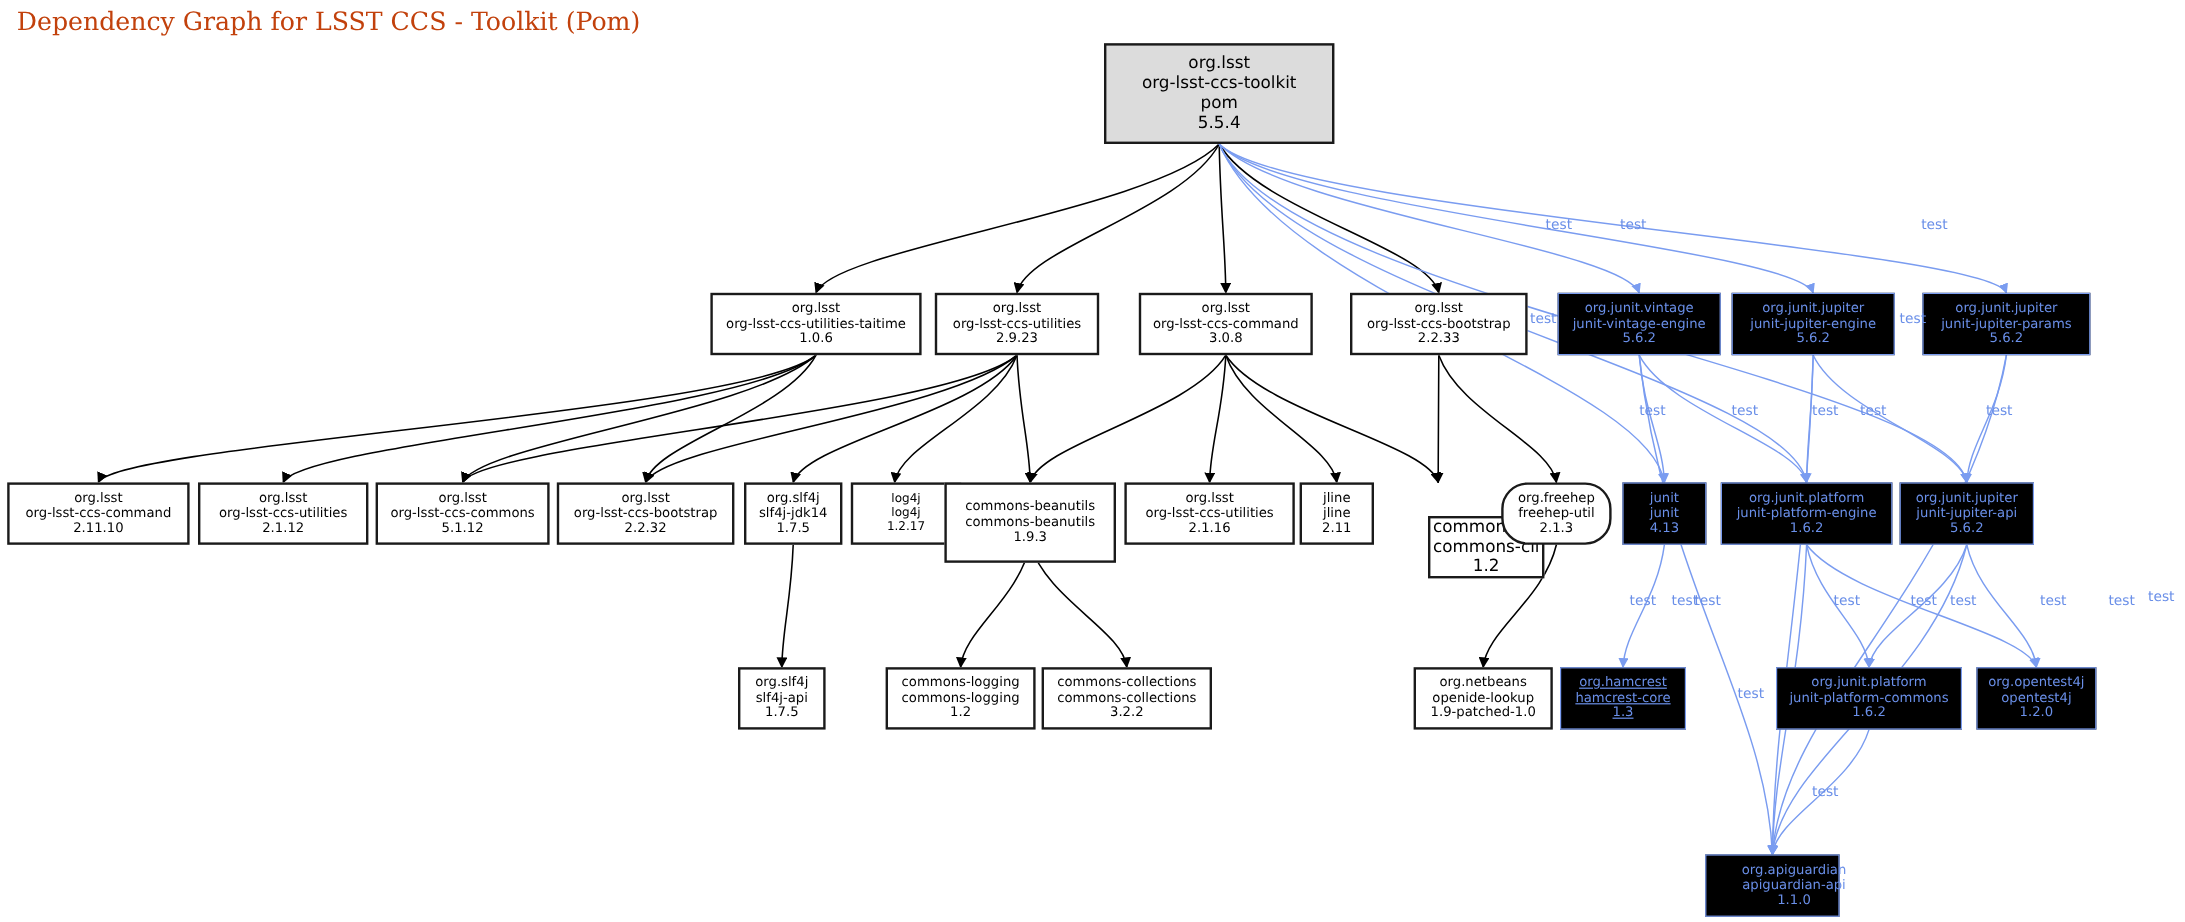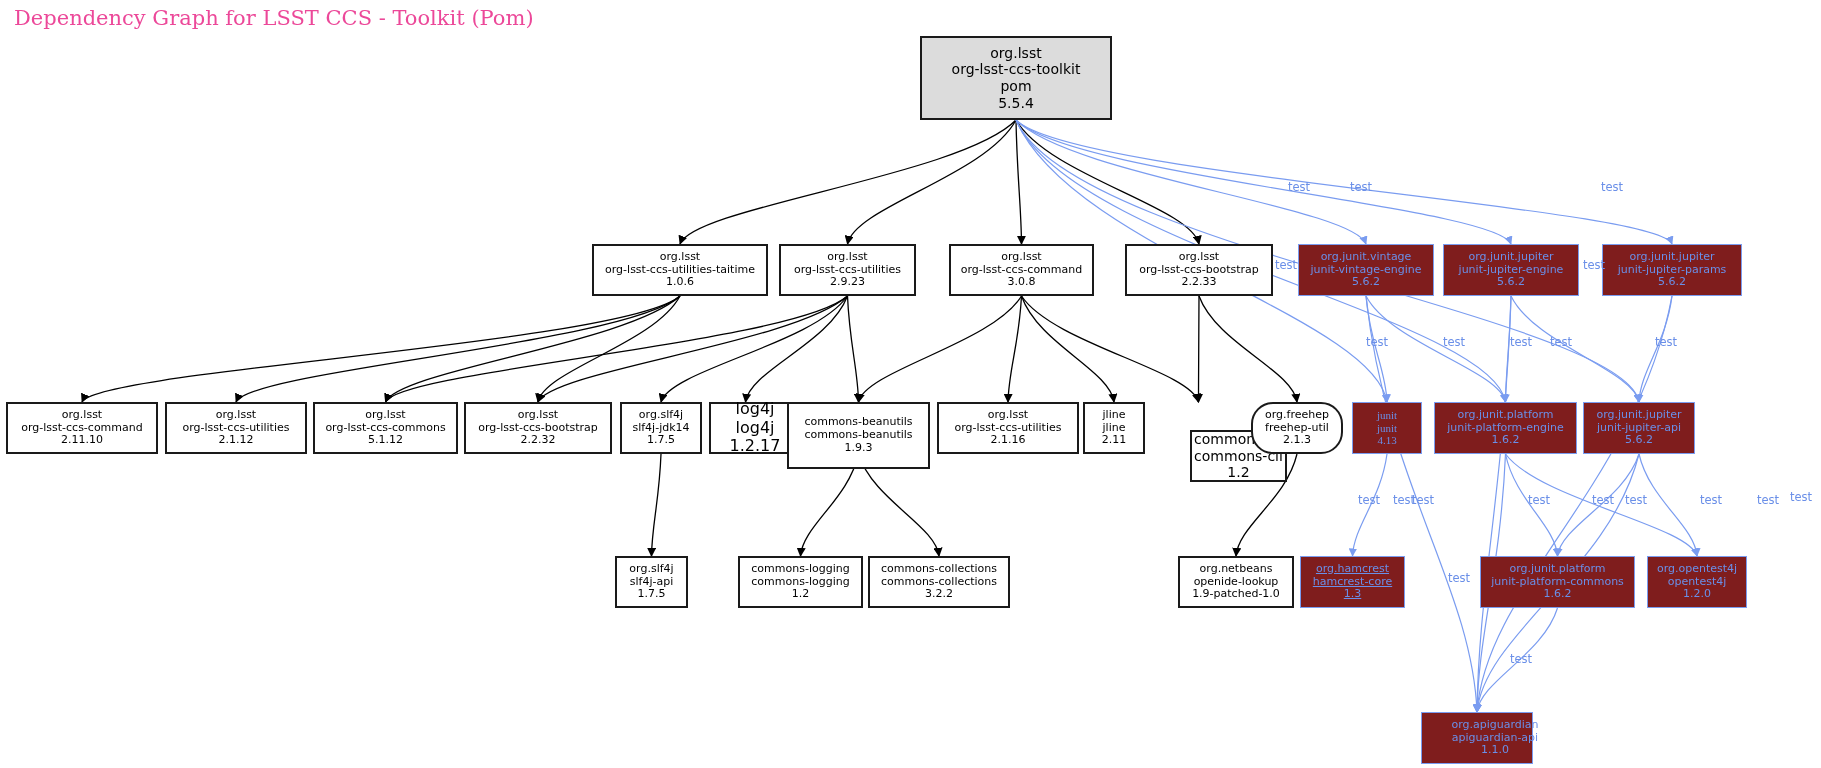--- a/index.html
+++ b/index.html
@@ -12,21 +12,21 @@
     height: 768px;
     overflow: hidden;
     font-family: "DejaVu Sans", sans-serif;
   }
   #page-title {
     position: absolute;
     left: 14px;
     top: 6px;
     font-family: "DejaVu Serif", "Liberation Serif", serif;
     font-size: 21px;
-    color: #ec4899;
+    color: #c2410c;
     white-space: nowrap;
   }
   #graph-canvas {
     position: absolute;
     left: 0;
     top: 0;
     width: 1821px;
     height: 768px;
   }
   .node-box {
@@ -45,21 +45,21 @@
     background: #ffffff;
     color: #000000;
   }
   .node-box.root {
     border: 2px solid #1a1a1a;
     background: #dcdcdc;
     color: #000000;
   }
   .node-box.test {
     border: 1.6px solid #7a9cf0;
-    background: #7f1d1d;
+    background: #000000;
     color: #6a8fe8;
   }
   .node-line { display: block; }
   .edge-label {
     position: absolute;
     font-family: "DejaVu Sans", sans-serif;
     font-size: 11.5px;
     color: #6a8fe8;
     white-space: nowrap;
   }
@@ -187,21 +187,21 @@
     <div class="node-box compile" style="left: 464px; top: 402px; width: 148px; height: 52px; font-size: 11px;">
       <span class="node-line">org.lsst</span>
       <span class="node-line">org-lsst-ccs-bootstrap</span>
       <span class="node-line">2.2.32</span>
     </div>
     <div class="node-box compile" style="left: 620px; top: 402px; width: 82px; height: 52px; font-size: 11px;">
       <span class="node-line">org.slf4j</span>
       <span class="node-line">slf4j-jdk14</span>
       <span class="node-line">1.7.5</span>
     </div>
-    <div class="node-box compile" style="left: 709px; top: 402px; width: 92px; height: 52px; font-size: 16px; text-align: center;">
+    <div class="node-box compile" style="left: 709px; top: 402px; width: 92px; height: 52px; font-size: 10px; text-align: center;">
       <span class="node-line">log4j</span>
       <span class="node-line">log4j</span>
       <span class="node-line">1.2.17</span>
     </div>
     <div class="node-box compile" style="left: 787px; top: 402px; width: 143px; height: 67px; font-size: 11px;">
       <span class="node-line">commons-beanutils</span>
       <span class="node-line">commons-beanutils</span>
       <span class="node-line">1.9.3</span>
     </div>
     <div class="node-box compile" style="left: 937px; top: 402px; width: 142px; height: 52px; font-size: 11px;">
@@ -217,21 +217,21 @@
     <div class="node-box compile" style="left: 1190px; top: 402px; width: 97px; height: 52px; font-size: 14px; margin-top: 28px;">
       <span class="node-line">commons-cli</span>
       <span class="node-line">commons-cli</span>
       <span class="node-line">1.2</span>
     </div>
     <div class="node-box compile" style="left: 1251px; top: 402px; width: 92px; height: 52px; font-size: 11px; border-radius: 22px;">
       <span class="node-line">org.freehep</span>
       <span class="node-line">freehep-util</span>
       <span class="node-line">2.1.3</span>
     </div>
-    <div class="node-box test" style="left: 1352px; top: 402px; width: 70px; height: 52px; font-size: 11px; font-family: Liberation Serif, serif;">
+    <div class="node-box test" style="left: 1352px; top: 402px; width: 70px; height: 52px; font-size: 11px;">
       <span class="node-line">junit</span>
       <span class="node-line">junit</span>
       <span class="node-line">4.13</span>
     </div>
     <div class="node-box test" style="left: 1434px; top: 402px; width: 143px; height: 52px; font-size: 11px;">
       <span class="node-line">org.junit.platform</span>
       <span class="node-line">junit-platform-engine</span>
       <span class="node-line">1.6.2</span>
     </div>
     <div class="node-box test" style="left: 1583px; top: 402px; width: 112px; height: 52px; font-size: 11px;">

